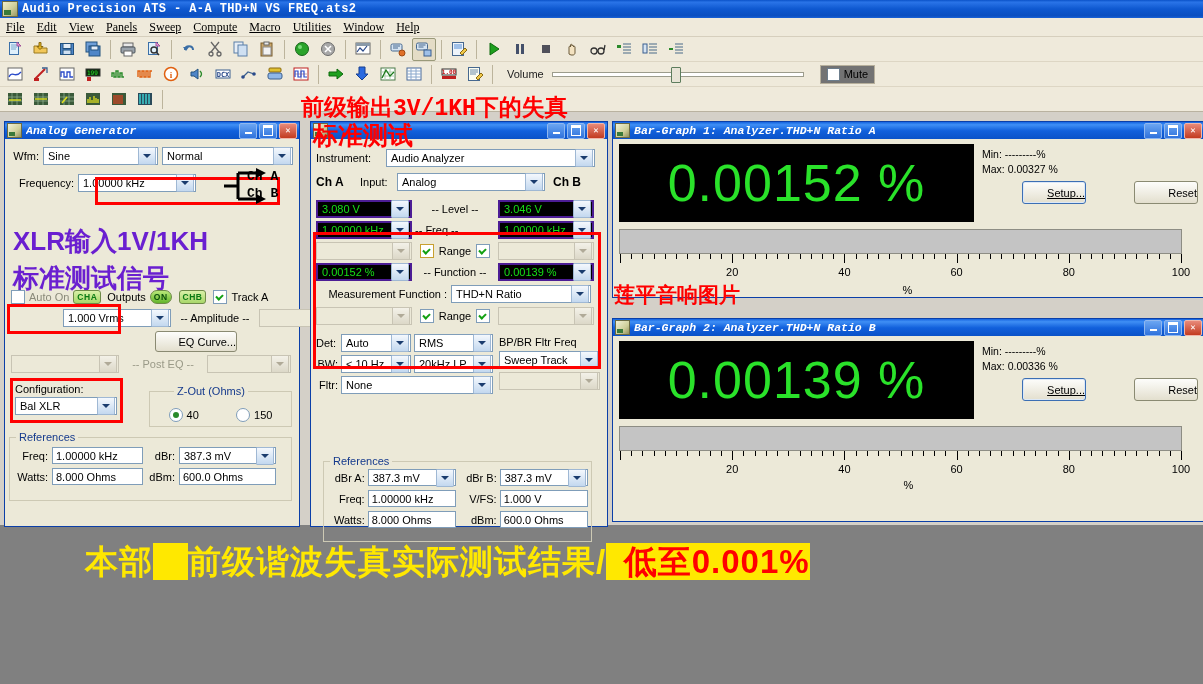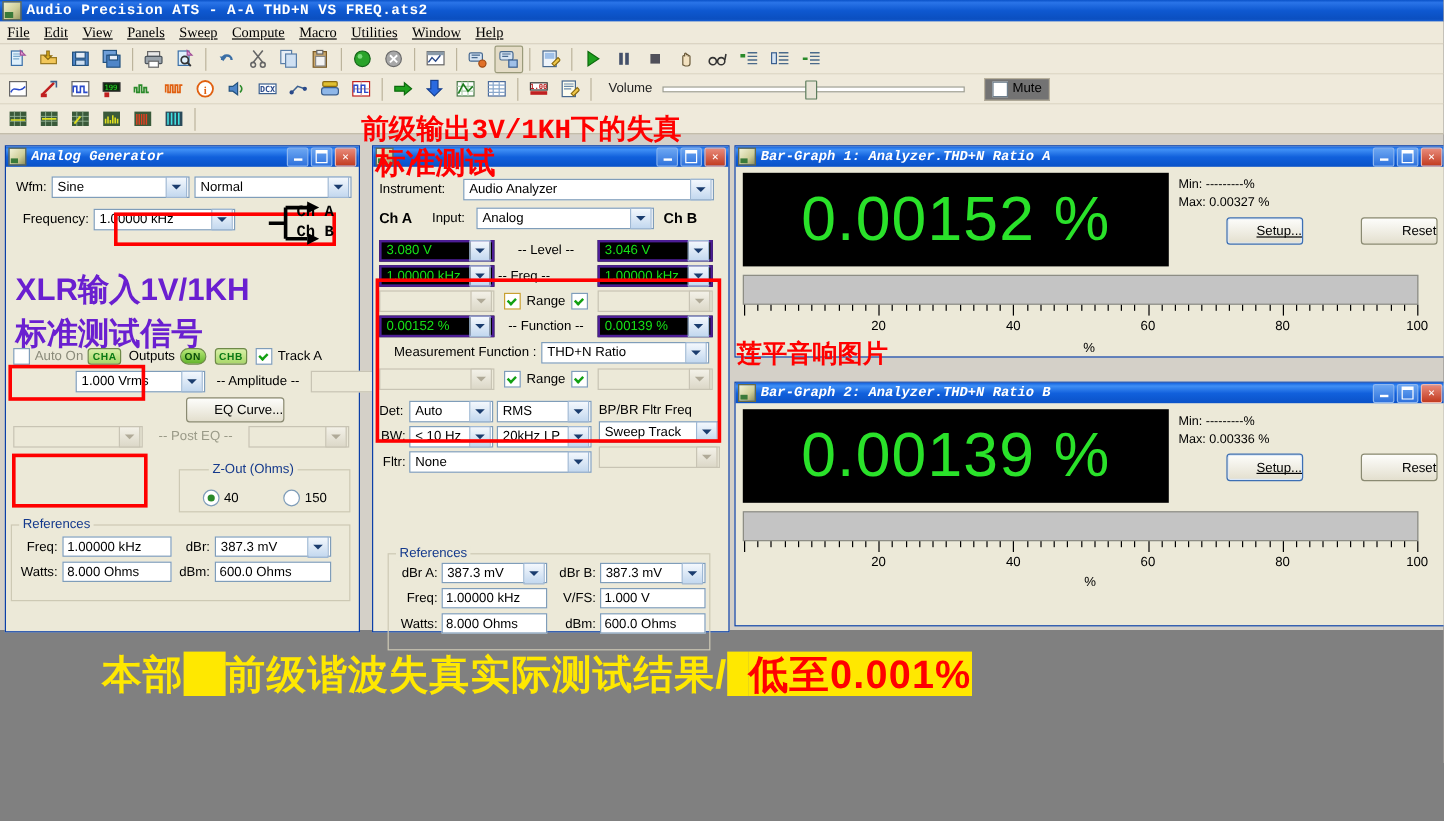--- a/index.html
+++ b/index.html
@@ -572,20 +572,27 @@
           <div class="v"></div>
           <div class="arrow"></div>
         </div>
         <div class="lbl" style="width:82px;text-align:center;color:#9a9a88;">-- Post EQ --</div>
         <div class="combo dis" style="width:84px;">
           <div class="v"></div>
           <div class="arrow"></div>
         </div>
       </div>
 
+      <div style="position:absolute;left:10px;top:244px;width:110px;">
+        <div class="lbl">Configuration:</div>
+        <div class="combo" style="width:102px;margin-top:2px;">
+          <div class="v">Bal XLR</div>
+          <div class="arrow"></div>
+        </div>
+      </div>
 
       <div class="grpbox" style="position:absolute;left:144px;top:252px;width:141px;height:34px;border-top:1px solid #cdc9b4;">
         <span class="grplbl" style="left:24px;">Z-Out (Ohms)</span>
         <div style="display:flex;align-items:center;justify-content:space-around;height:100%;padding-top:6px;">
           <span style="display:flex;align-items:center;gap:4px;">
             <span class="radio on"></span>
             <span class="lbl">40</span>
           </span>
           <span style="display:flex;align-items:center;gap:4px;">
             <span class="radio"></span>

